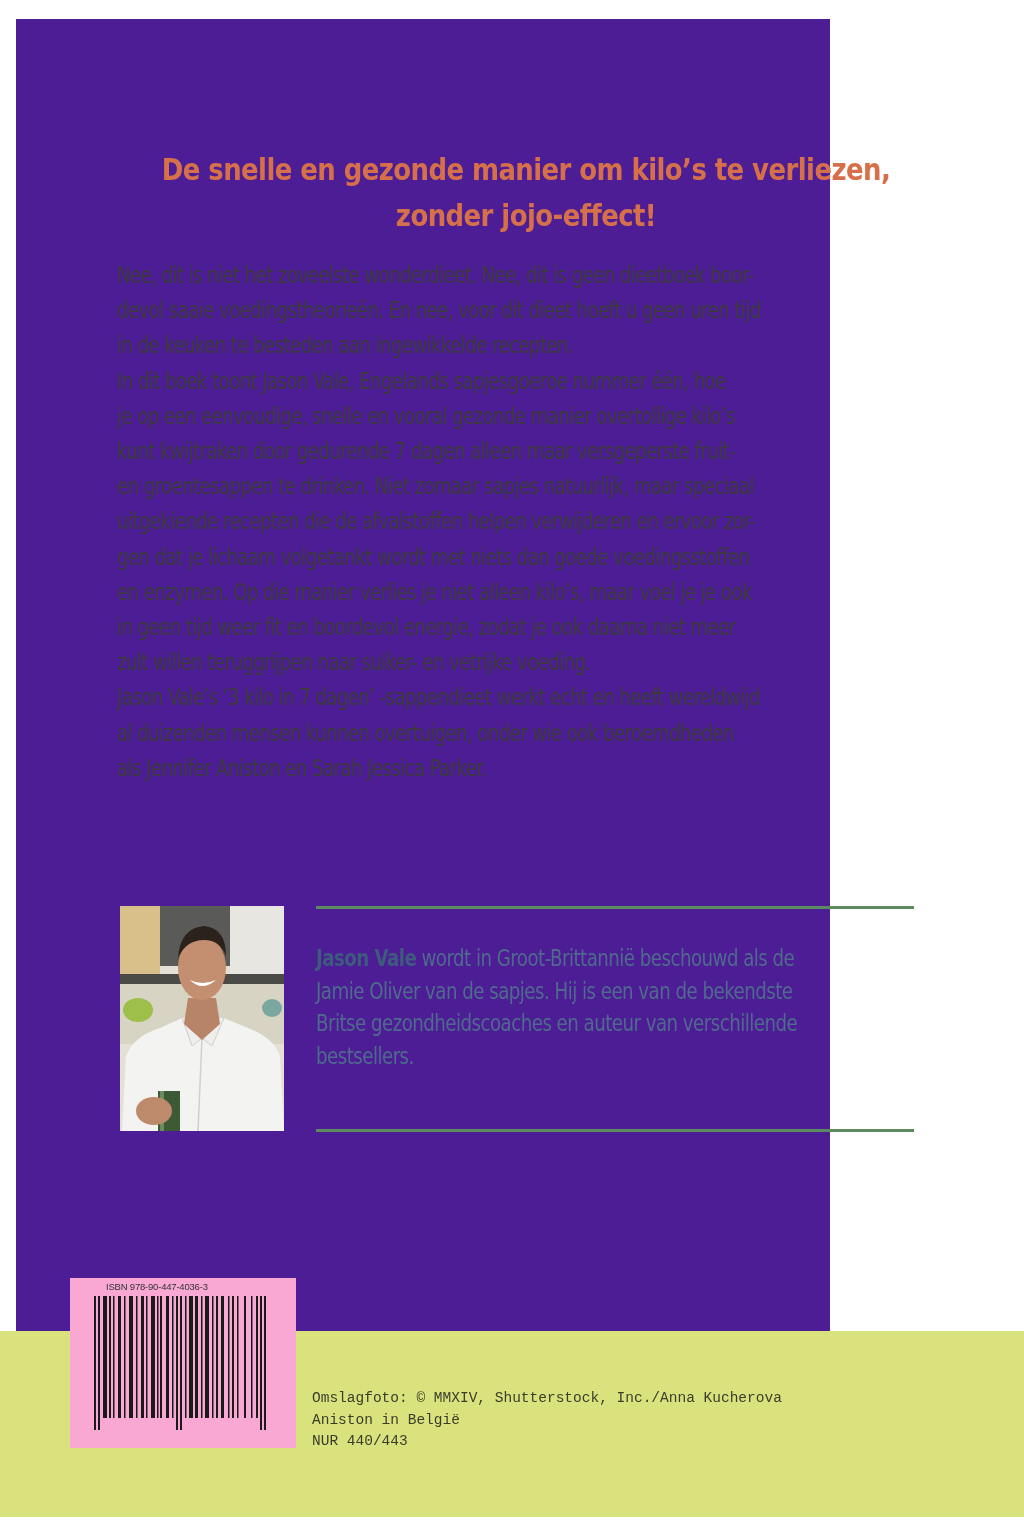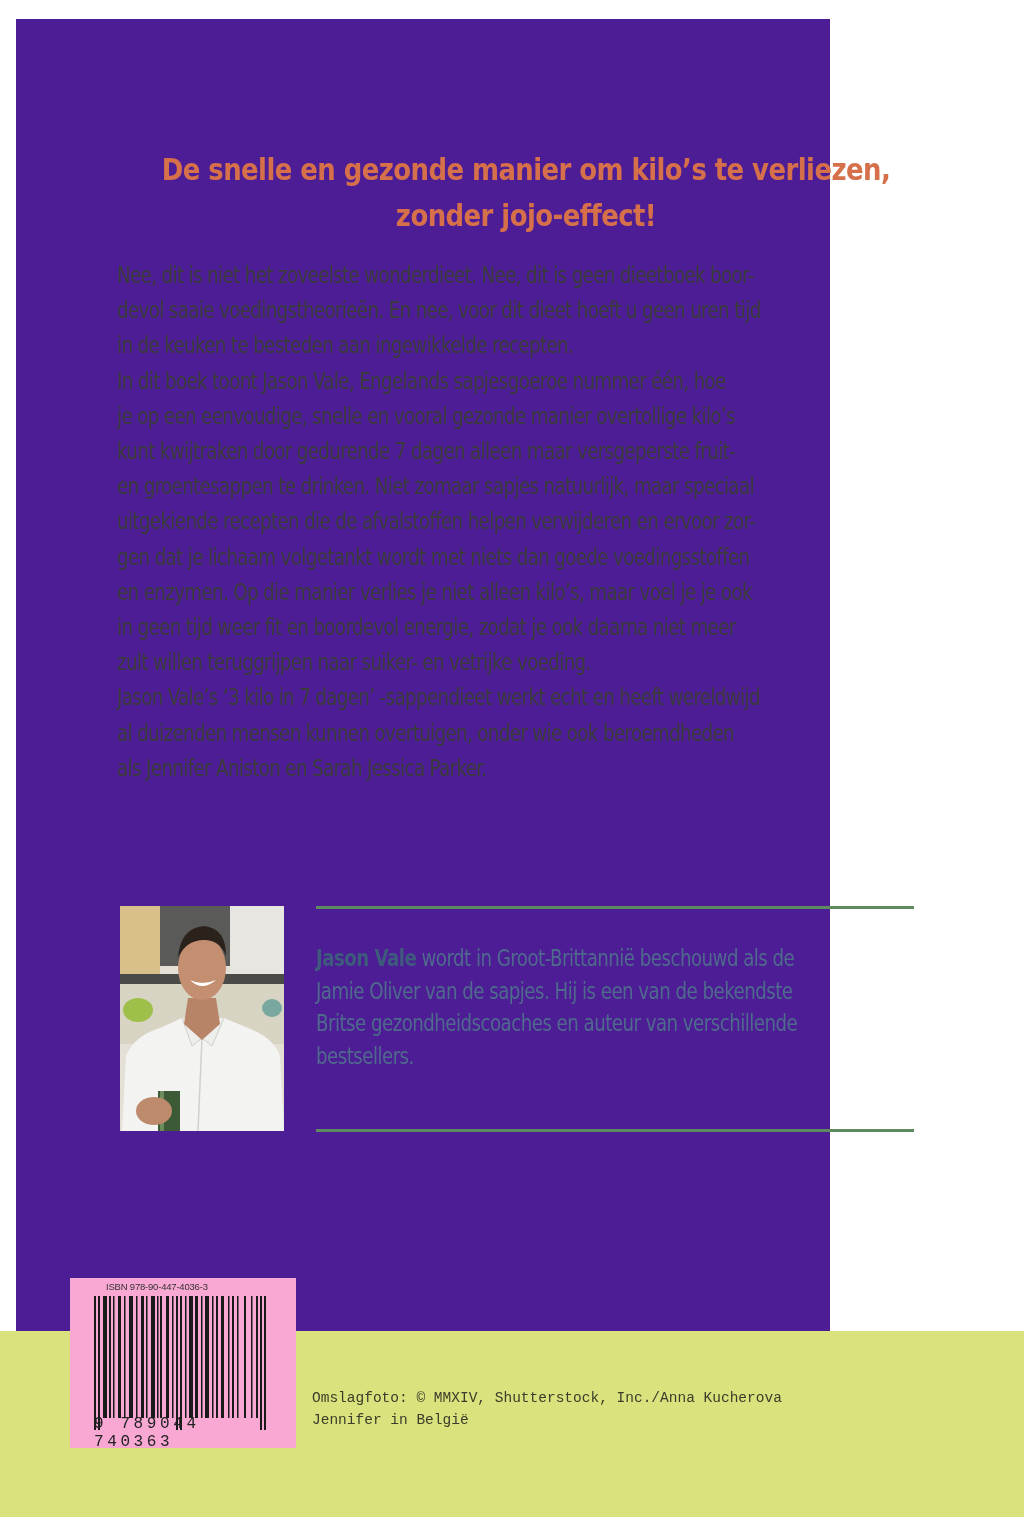--- a/index.html
+++ b/index.html
@@ -169,19 +169,19 @@
       <rect x="134" y="0" width="1.5" height="122"></rect>
       <rect x="138" y="0" width="2" height="122"></rect>
       <rect x="143" y="0" width="1.5" height="122"></rect>
       <rect x="150" y="0" width="2" height="122"></rect>
       <rect x="157" y="0" width="1.5" height="122"></rect>
       <rect x="162" y="0" width="2" height="122"></rect>
       <rect x="166" y="0" width="2" height="134"></rect>
       <rect x="170" y="0" width="2" height="134"></rect>
     </g>
   </svg>
-  <div class="ean">9 789044 740363</div>
 </div>
 
 <div class="credits">
   <div>Omslagfoto: © MMXIV, Shutterstock, Inc./Anna Kucherova</div>
-  <div>Jennifer in België</div>
+  <div>Aniston in België</div>
+  <div>NUR 440/443</div>
 </div>
 
 </body></html>

